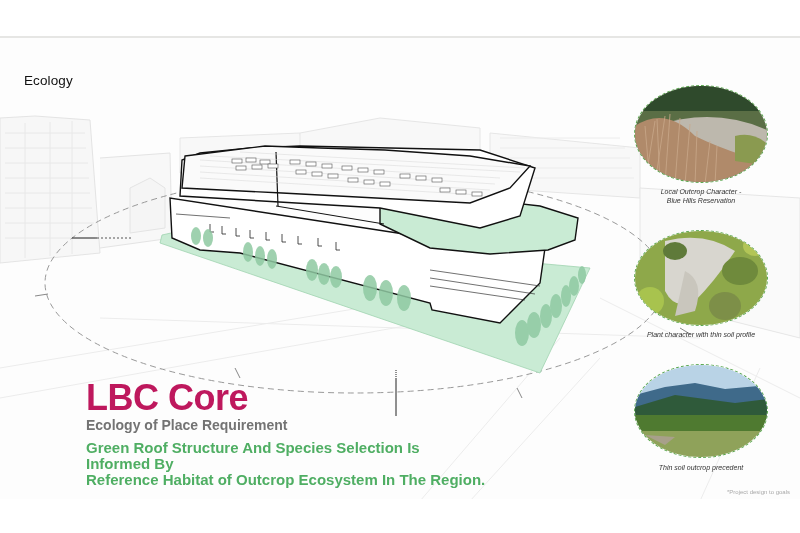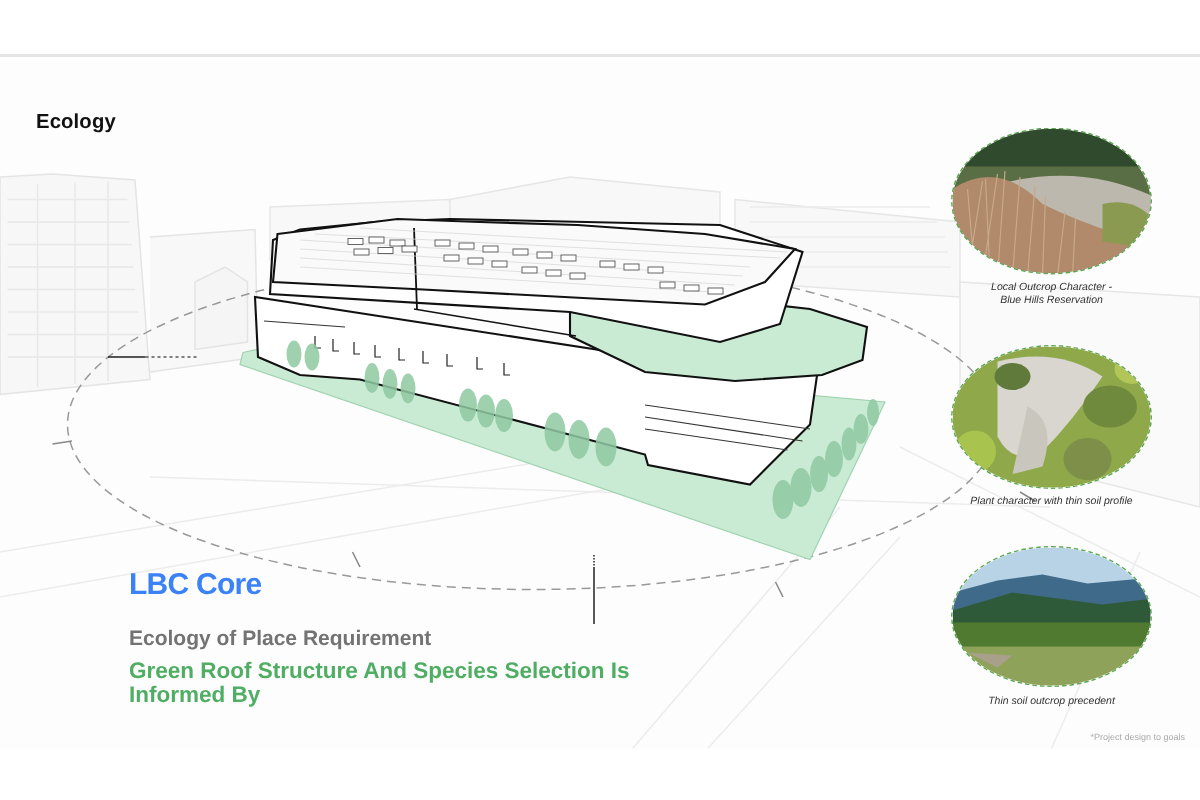--- a/index.html
+++ b/index.html
@@ -1,20 +1,20 @@
 <!DOCTYPE html>
 <html><head>
 <meta charset="utf-8">
 <style>
   html, body { margin: 0; padding: 0; }
   body { width: 800px; height: 533px; background: #ffffff; position: relative; overflow: hidden; font-family: "Liberation Sans", sans-serif; }
   .slide { position: absolute; left: 0; top: 36px; width: 800px; height: 463px; background: #fdfdfd; border-top: 2px solid #e6e6e4; overflow: hidden; }
   .bg-svg { position: absolute; left: 0; top: 0; }
-  .section-title { position: absolute; left: 24px; top: 35px; font-size: 13.5px; font-weight: bold; color: #111; letter-spacing: 0.1px; }
-  .headline { position: absolute; left: 86px; top: 342px; font-size: 20px; font-weight: bold; color: #3b82f6; letter-spacing: -0.5px; line-height: 1; }
+  .section-title { position: absolute; left: 24px; top: 35px; font-size: 13.5px; font-weight: normal; color: #111; letter-spacing: 0.1px; }
+  .headline { position: absolute; left: 86px; top: 342px; font-size: 36px; font-weight: bold; color: #be185d; letter-spacing: -0.5px; line-height: 1; }
   .subhead { position: absolute; left: 86px; top: 379px; font-size: 14px; font-weight: bold; color: #737373; }
   .body-text { position: absolute; left: 86px; top: 402px; font-size: 15px; color: #4fae63; line-height: 16px; font-weight: bold; width: 400px; }
   .photo { position: absolute; width: 134px; border-radius: 50% / 50%; overflow: hidden; border: 1.5px dashed #5aa84f; box-sizing: border-box; }
   .caption { position: absolute; font-size: 7px; font-style: italic; color: #333; text-align: center; width: 140px; line-height: 9px; }
   .footnote { position: absolute; right: 10px; top: 451px; font-size: 6px; color: #aaa; }
   .bottom-band { position: absolute; left: 0; top: 499px; width: 800px; height: 34px; background: #fff; }
 </style>
 </head>
 <body>
 
@@ -144,20 +144,21 @@
       </g>
     </g>
   </svg>
 
   <div class="section-title">Ecology</div>
 
   <div class="headline">LBC Core</div>
   <div class="subhead">Ecology of Place Requirement</div>
   <div class="body-text">
     <div>Green Roof Structure And Species Selection Is Informed By</div>
+    <div>Reference Habitat of Outcrop Ecosystem In The Region.</div>
   </div>
 
   <div class="photo" style="left:634px; top:47px; height:98px;">
     <svg width="134" height="98" viewBox="0 0 134 98">
       <rect width="134" height="98" fill="#5a6e45"></rect>
       <rect y="0" width="134" height="25" fill="#2f4a2c"></rect>
       <path d="M20 40 Q80 20 134 45 L134 70 L20 70 Z" fill="#bdb8ad"></path>
       <path d="M0 98 L0 40 Q30 20 60 50 Q80 60 110 70 L134 80 L134 98 Z" fill="#b08a6a"></path>
       <g stroke="#c9a88a" stroke-width="0.8">
         <path d="M10 98 L20 35 M20 98 L30 30 M30 98 L35 28 M40 98 L45 32 M50 98 L55 38 M60 98 L62 45 M70 98 L75 55 M80 98 L82 60 M15 98 L10 40 M25 98 L22 33"></path>

